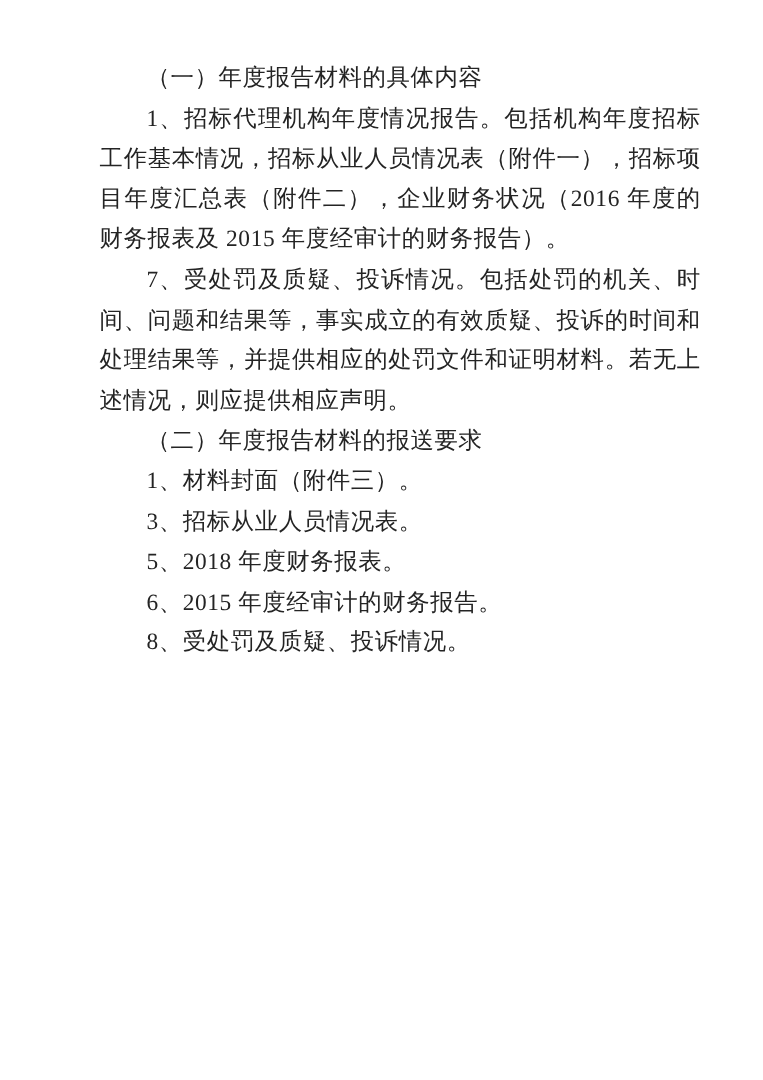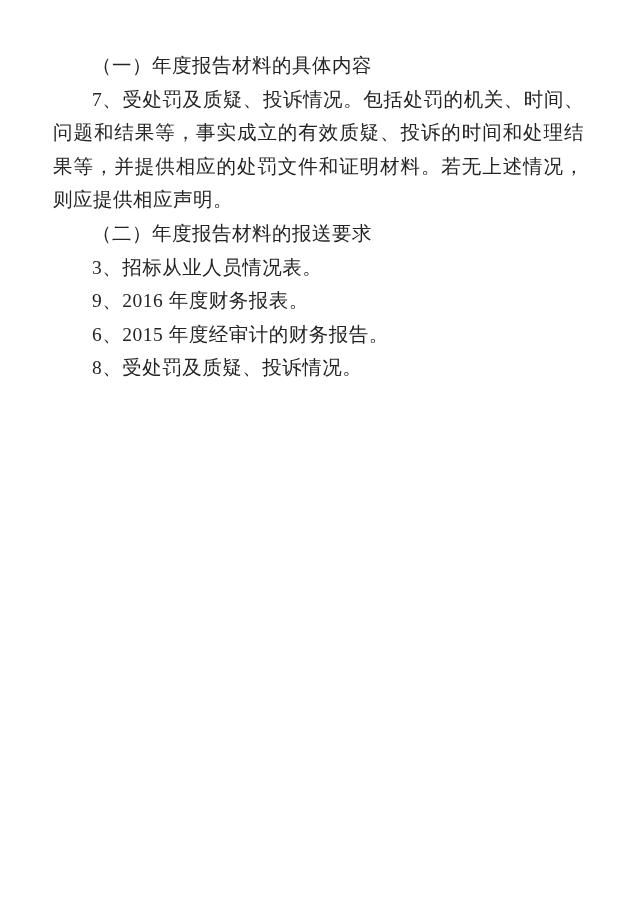--- a/index.html
+++ b/index.html
@@ -9,21 +9,21 @@
   }
   body {
     width: 636px;
     height: 900px;
     overflow: hidden;
   }
   .page {
     box-sizing: border-box;
     width: 636px;
     height: 783px;
-    padding: 49px 52px 0 53px;
+    padding: 49px 52px 0 83px;
     background: #ffffff;
     color: #242424;
     font-family: "Liberation Serif", "DejaVu Serif", serif;
     font-size: 19.5px;
     text-align: justify;
   }
   .para {
     margin: 0;
     line-height: 33.6px;
     text-indent: 2em;
@@ -34,32 +34,34 @@
     font-weight: normal;
   }
 </style>
 </head>
 <body>
 
 <div class="page" style="background: rgb(255, 255, 255); color: rgb(36, 36, 36);">
 
   <p class="para heading">（一）年度报告材料的具体内容</p>
 
+  <p class="para">1、招标代理机构年度情况报告。包括机构年度招标工作基本情况，招标从业人员情况表（附件一），招标项目年度汇总表（附件二），企业财务状况（2016 年度的财务报表及 2015 年度经审计的财务报告）。</p>
 
 
   <p class="para">7、受处罚及质疑、投诉情况。包括处罚的机关、时间、问题和结果等，事实成立的有效质疑、投诉的时间和处理结果等，并提供相应的处罚文件和证明材料。若无上述情况，则应提供相应声明。</p>
 
   <p class="para heading">（二）年度报告材料的报送要求</p>
 
 
+  <p class="para">1、材料封面（附件三）。</p>
 
 
   <p class="para">3、招标从业人员情况表。</p>
 
 
-  <p class="para">9、2016 年度财务报表。</p>
+  <p class="para">5、2018 年度财务报表。</p>
 
   <p class="para">6、2015 年度经审计的财务报告。</p>
 
 
   <p class="para">8、受处罚及质疑、投诉情况。</p>
 
 </div>
 
 </body></html>

